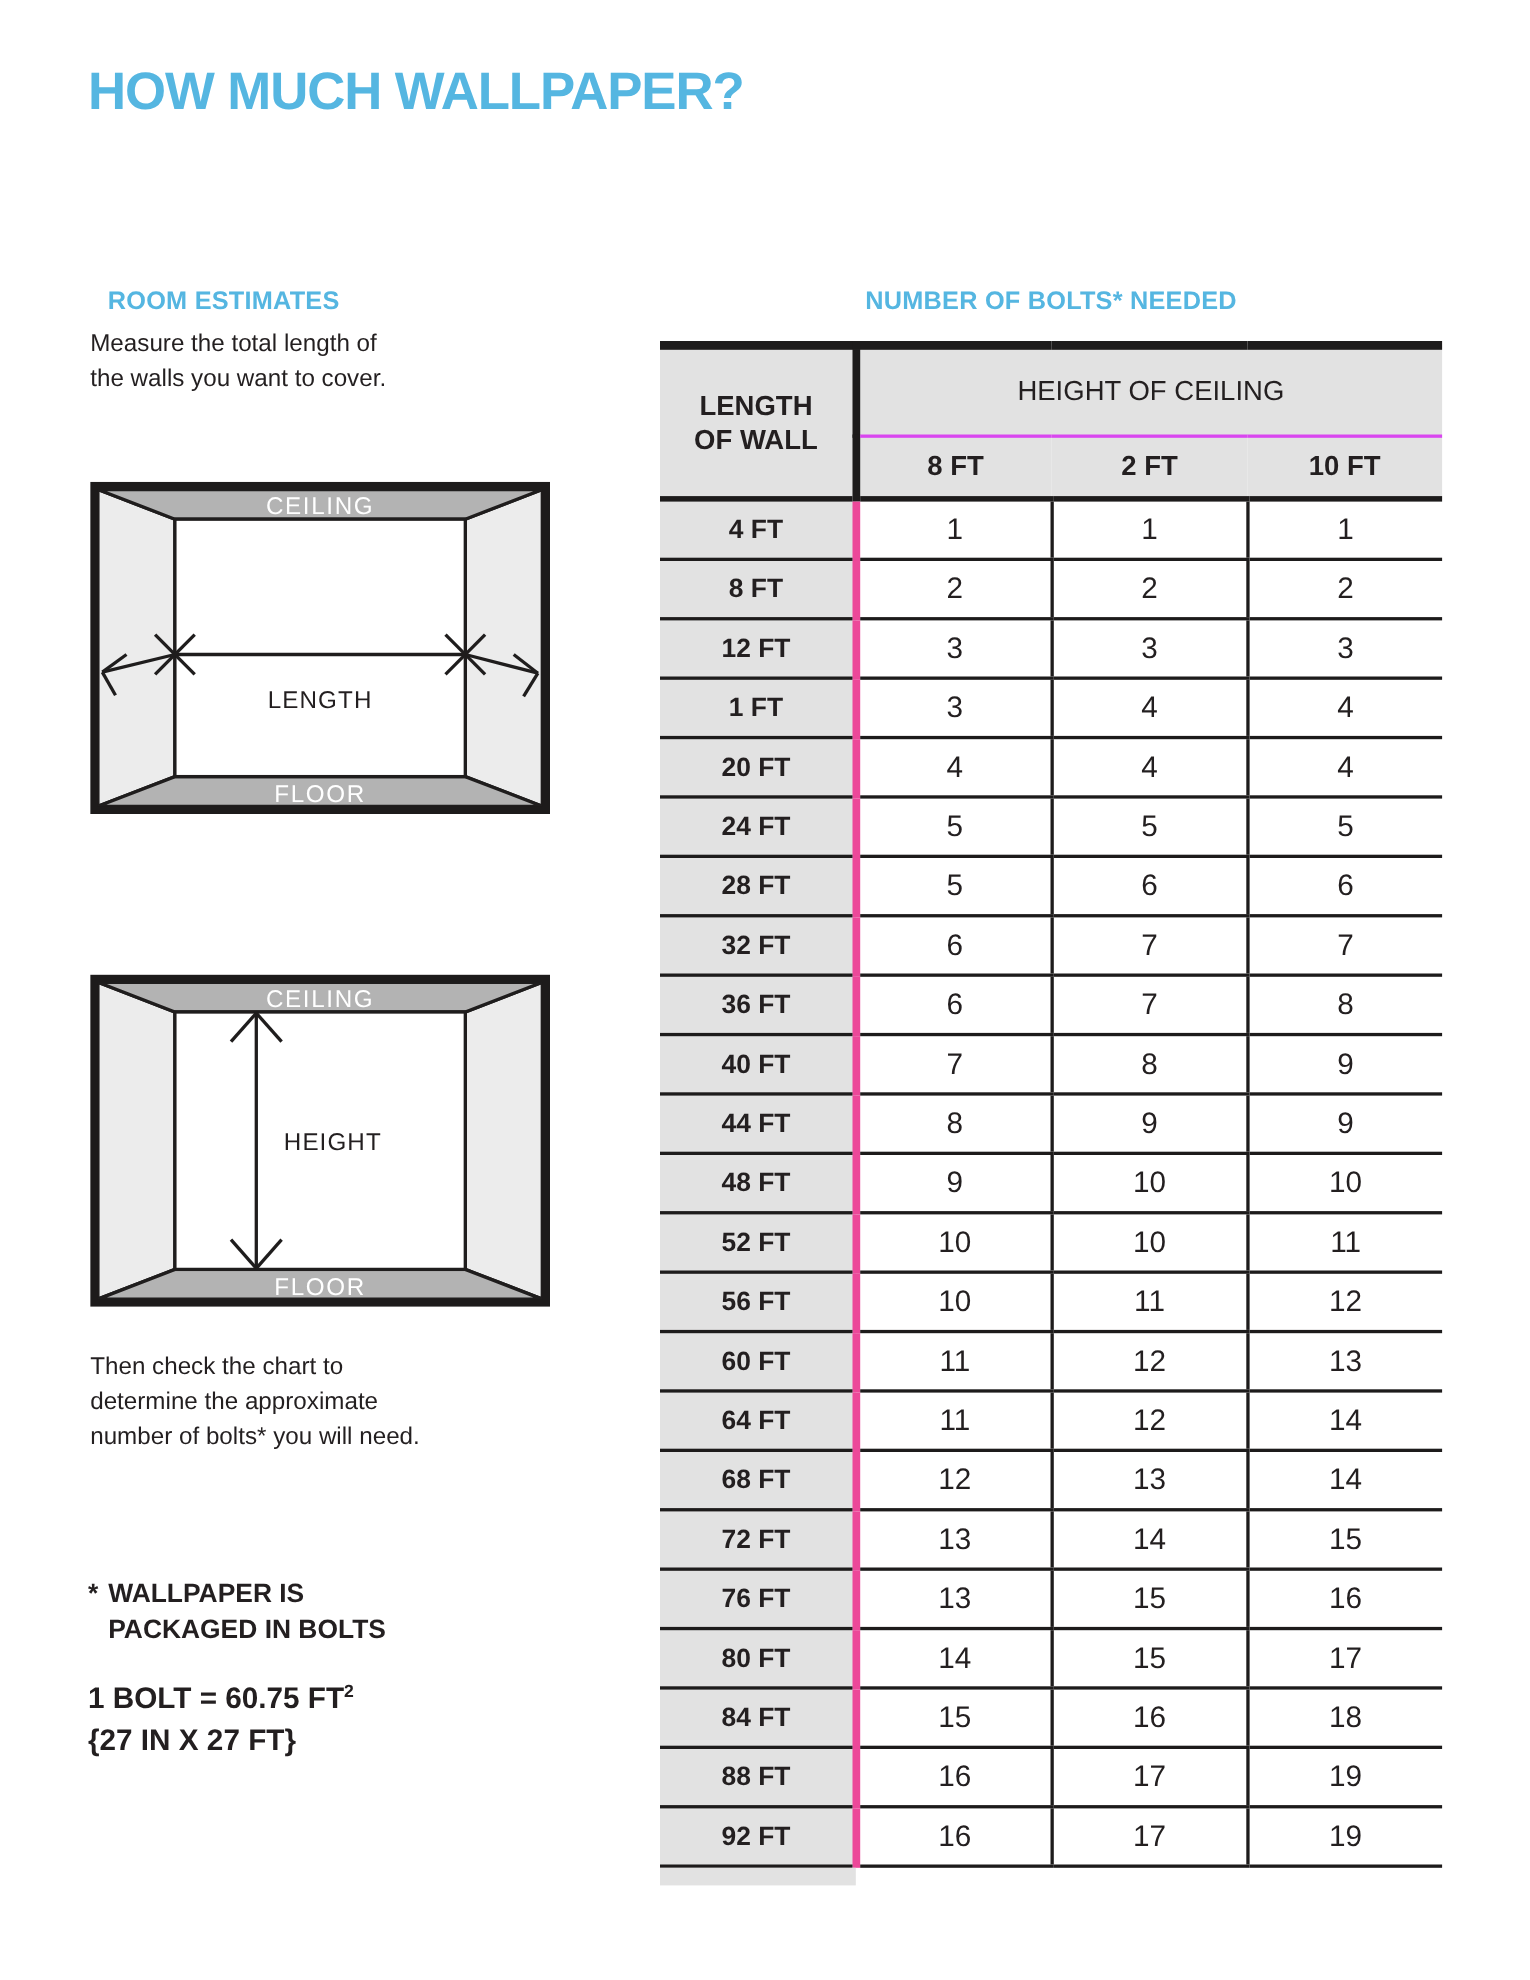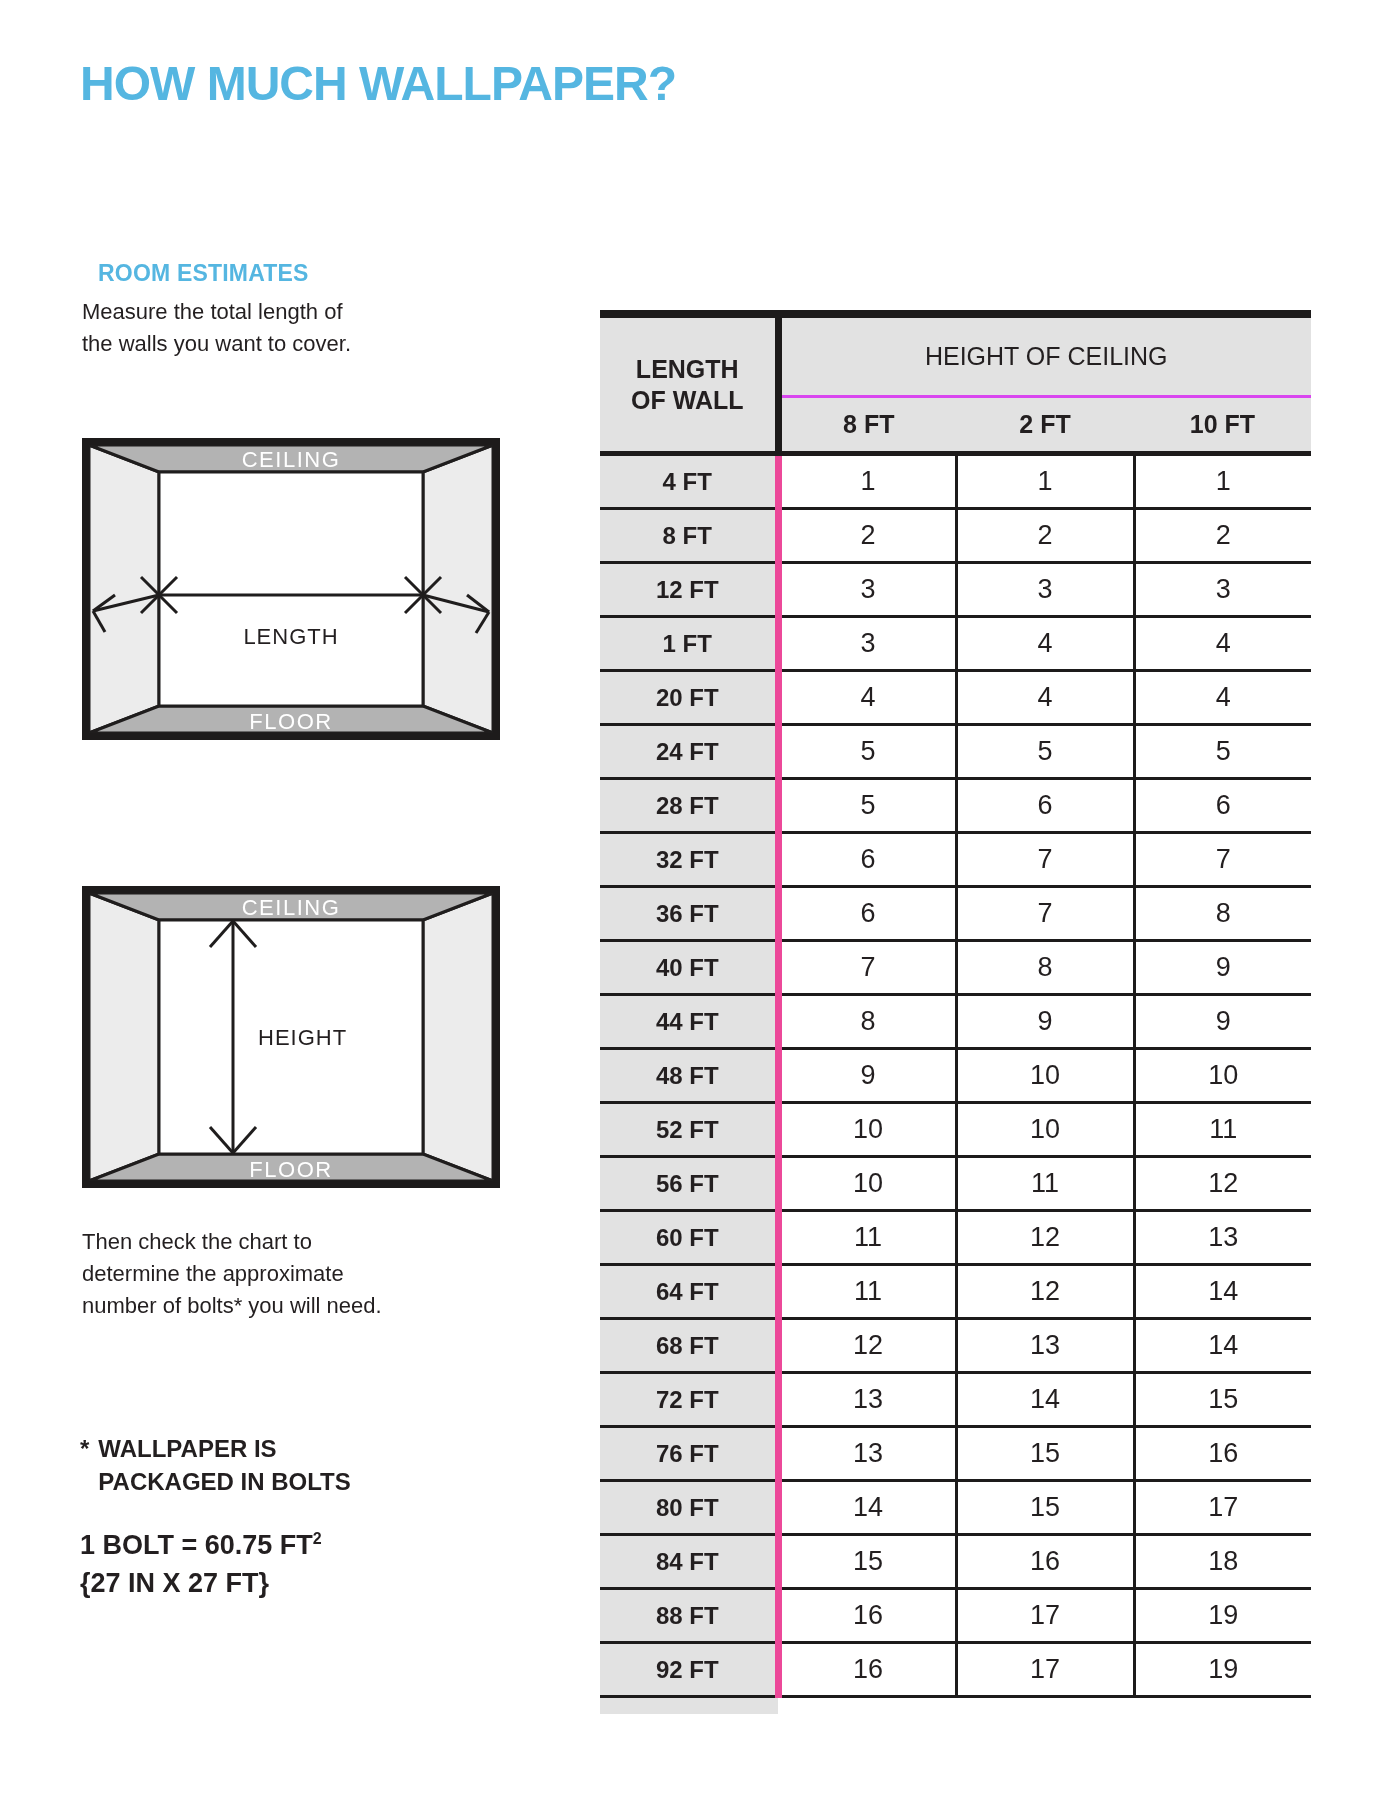--- a/index.html
+++ b/index.html
@@ -140,20 +140,21 @@
     <span class="fn-star">*</span>
     <span class="fn-text">WALLPAPER IS
 PACKAGED IN BOLTS</span>
   </div>
 
   <div class="boltnote">
     <div><span>1 BOLT = 60.75 FT</span><sup>2</sup></div>
     <div class="bolt-dims">{27 IN X 27 FT}</div>
   </div>
 
+  <div class="blue-hd table-heading">NUMBER OF BOLTS* NEEDED</div>
 
   <table class="bolt-table">
     <colgroup>
       <col style="width:178px">
         <col style="width:178px">
         <col style="width:178px">
         <col style="width:177px">
     </colgroup>
     <thead>
       <tr>

